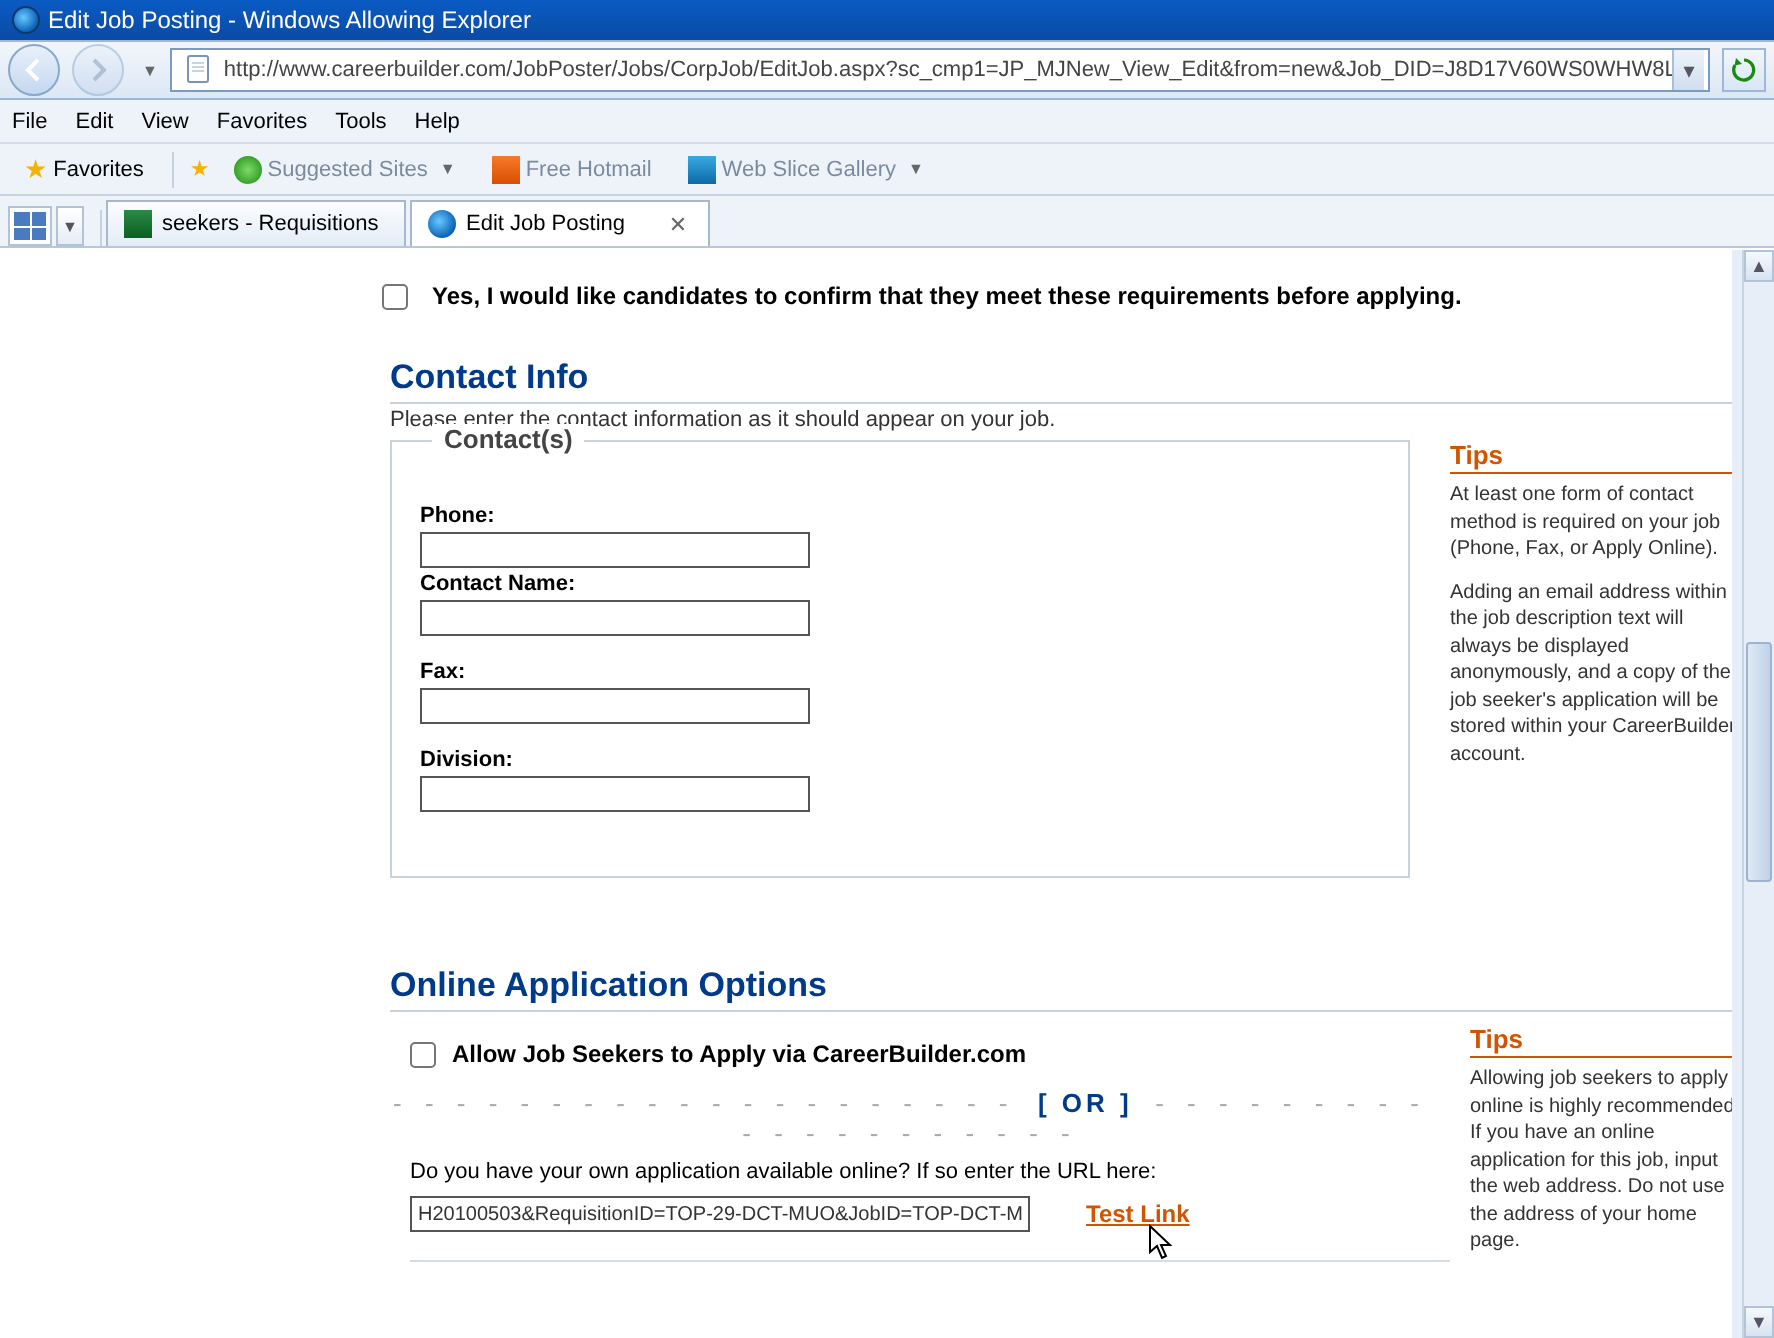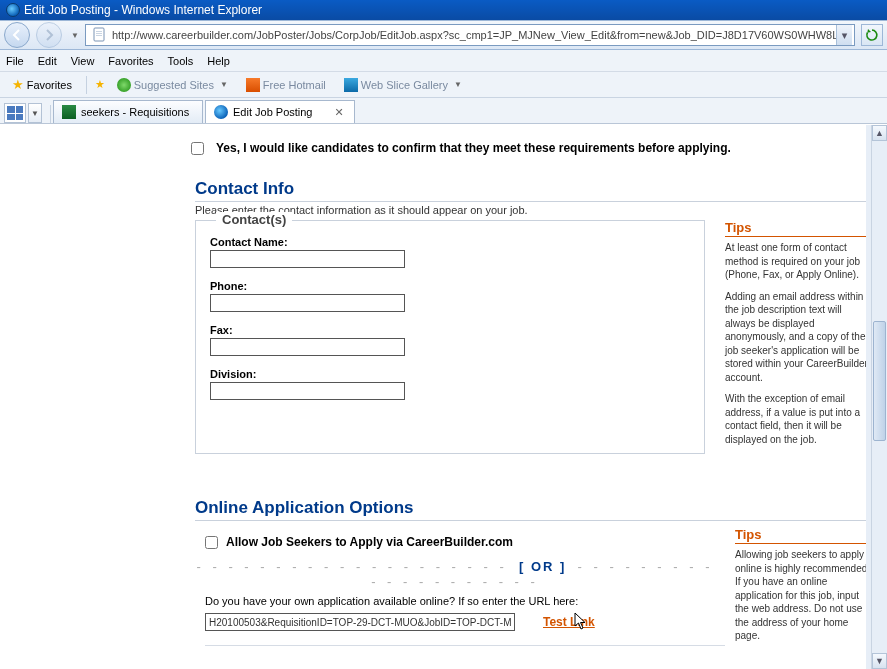--- a/index.html
+++ b/index.html
@@ -90,21 +90,21 @@
 .scrollbar-fake .arrow.bottom { position:absolute; bottom:0; left:0; right:0; }
 
 .cursor-arrow { position:absolute; left:574px; top:612px; width:14px; height:18px; pointer-events:none; z-index:100; }
 .cursor-arrow svg { width:14px; height:18px; }
 </style>
 </head>
 <body>
 
 <div class="title-bar">
   <span class="ie-icon"></span>
-  <span>Edit Job Posting - Windows Internet Explorer</span>
+  <span>Edit Job Posting - Windows Allowing Explorer</span>
 </div>
 
 <div class="nav-bar">
   <div class="nav-btn">
     <svg width="12" height="12" viewBox="0 0 12 12">
         <path d="M8 1 L3 6 L8 11" stroke="#fff" stroke-width="2" fill="none"></path>
       </svg>
   </div>
   <div class="nav-btn fwd">
     <svg width="12" height="12" viewBox="0 0 12 12">
@@ -191,43 +191,42 @@
       <input type="checkbox" style="">
       <label>Yes, I would like candidates to confirm that they meet these requirements before applying.</label>
     </div>
 
     <div class="section-title">Contact Info</div>
     <div class="section-sub">Please enter the contact information as it should appear on your job.</div>
 
     <div class="two-col">
       <div class="left-col" style="width:510px;">
         <span class="legend">Contact(s)</span>
+        <div class="field-row">
+          <label>Phone:</label>
+          <input type="text" value="" style="">
+        </div>
         <div class="field-row" style="margin-top:-10px;">
           <label>Contact Name:</label>
-          <input type="text" value="" style="">
-        </div>
-        <div class="field-row">
-          <label>Phone:</label>
           <input type="text" value="" style="">
         </div>
         <div class="field-row">
           <label>Fax:</label>
           <input type="text" value="" style="">
         </div>
         <div class="field-row">
           <label>Division:</label>
           <input type="text" value="" style="">
         </div>
       </div>
       <div class="tips-col">
         <div class="tips-title">Tips</div>
         <div class="tips-text">
           <p>At least one form of contact method is required on your job (Phone, Fax, or Apply Online).</p>
           <p>Adding an email address within the job description text will always be displayed anonymously, and a copy of the job seeker's application will be stored within your CareerBuilder account.</p>
-          <p>With the exception of email address, if a value is put into a contact field, then it will be displayed on the job.</p>
         </div>
       </div>
     </div>
 
     <div class="app-section">
       <div class="section-title">Online Application Options</div>
       <div class="two-col" style="margin-top:6px;">
         <div class="left-col noborder" style="width:520px;">
           <div class="opt-row">
             <input type="checkbox" style="">

